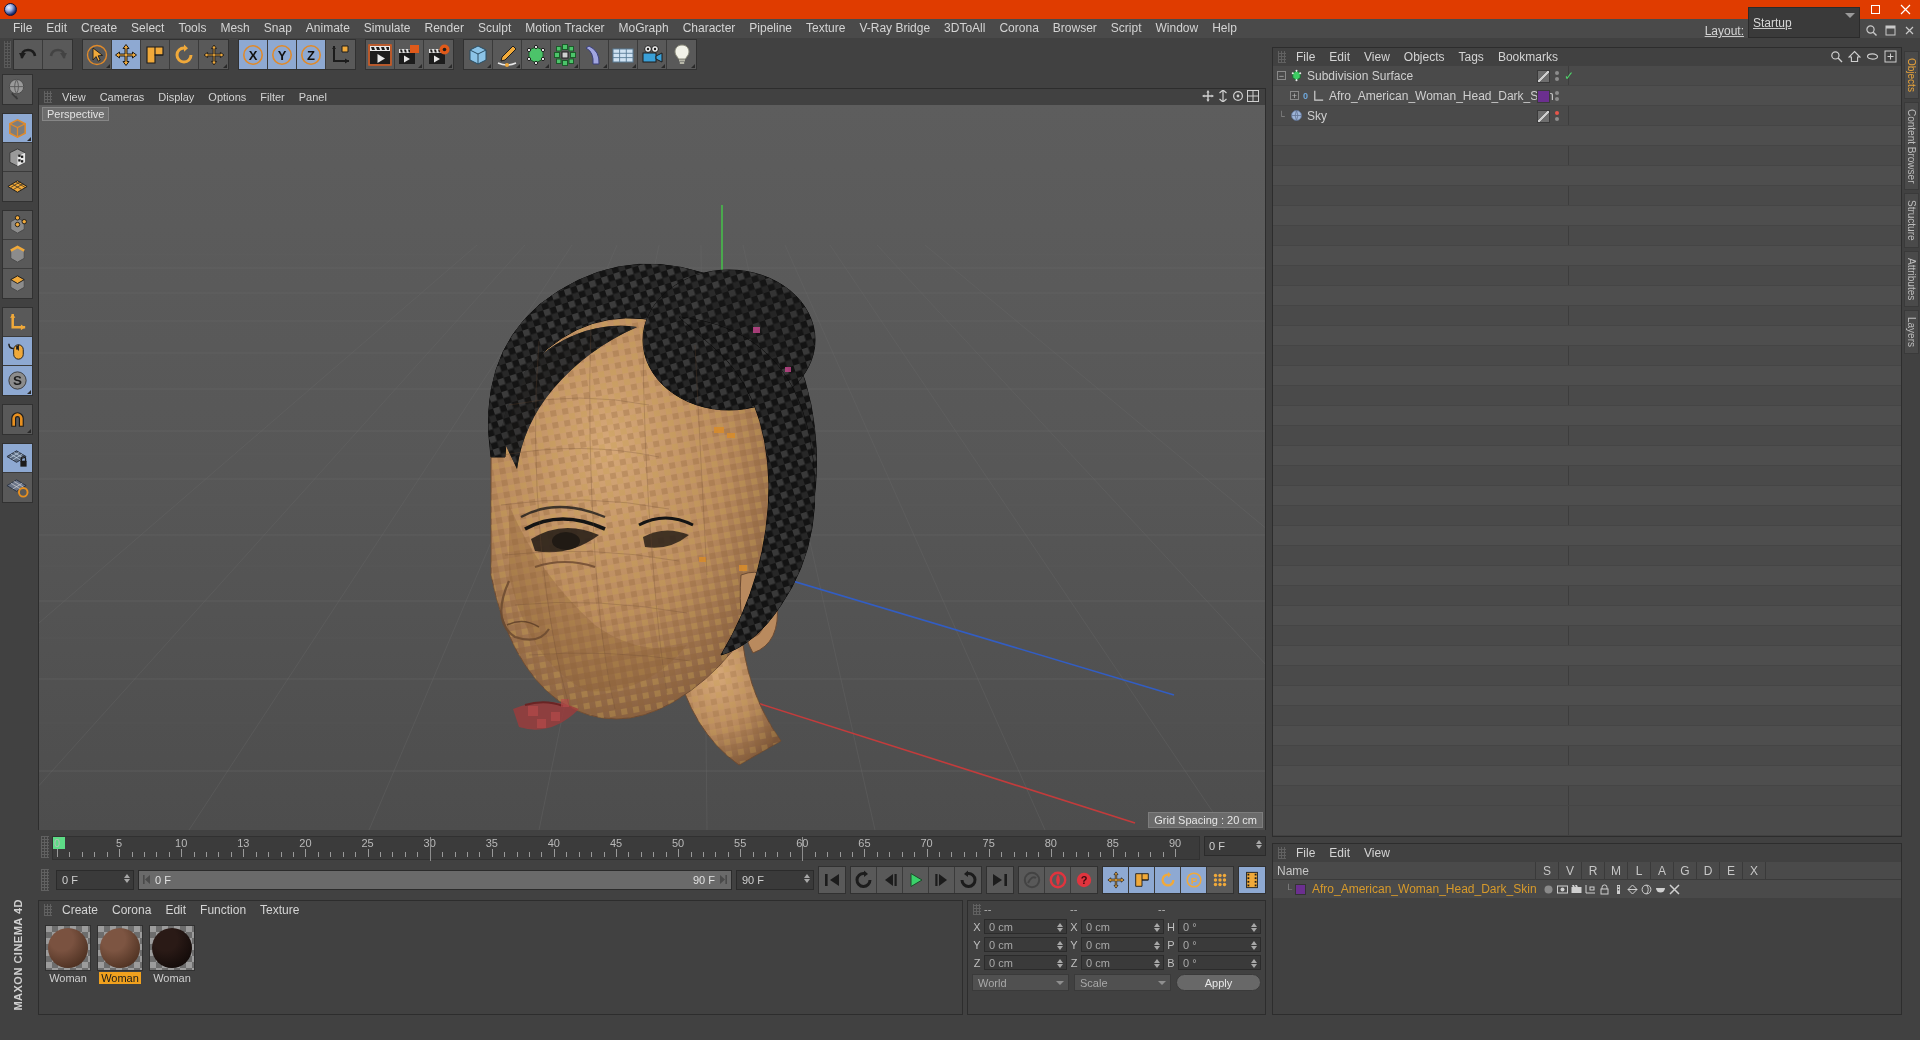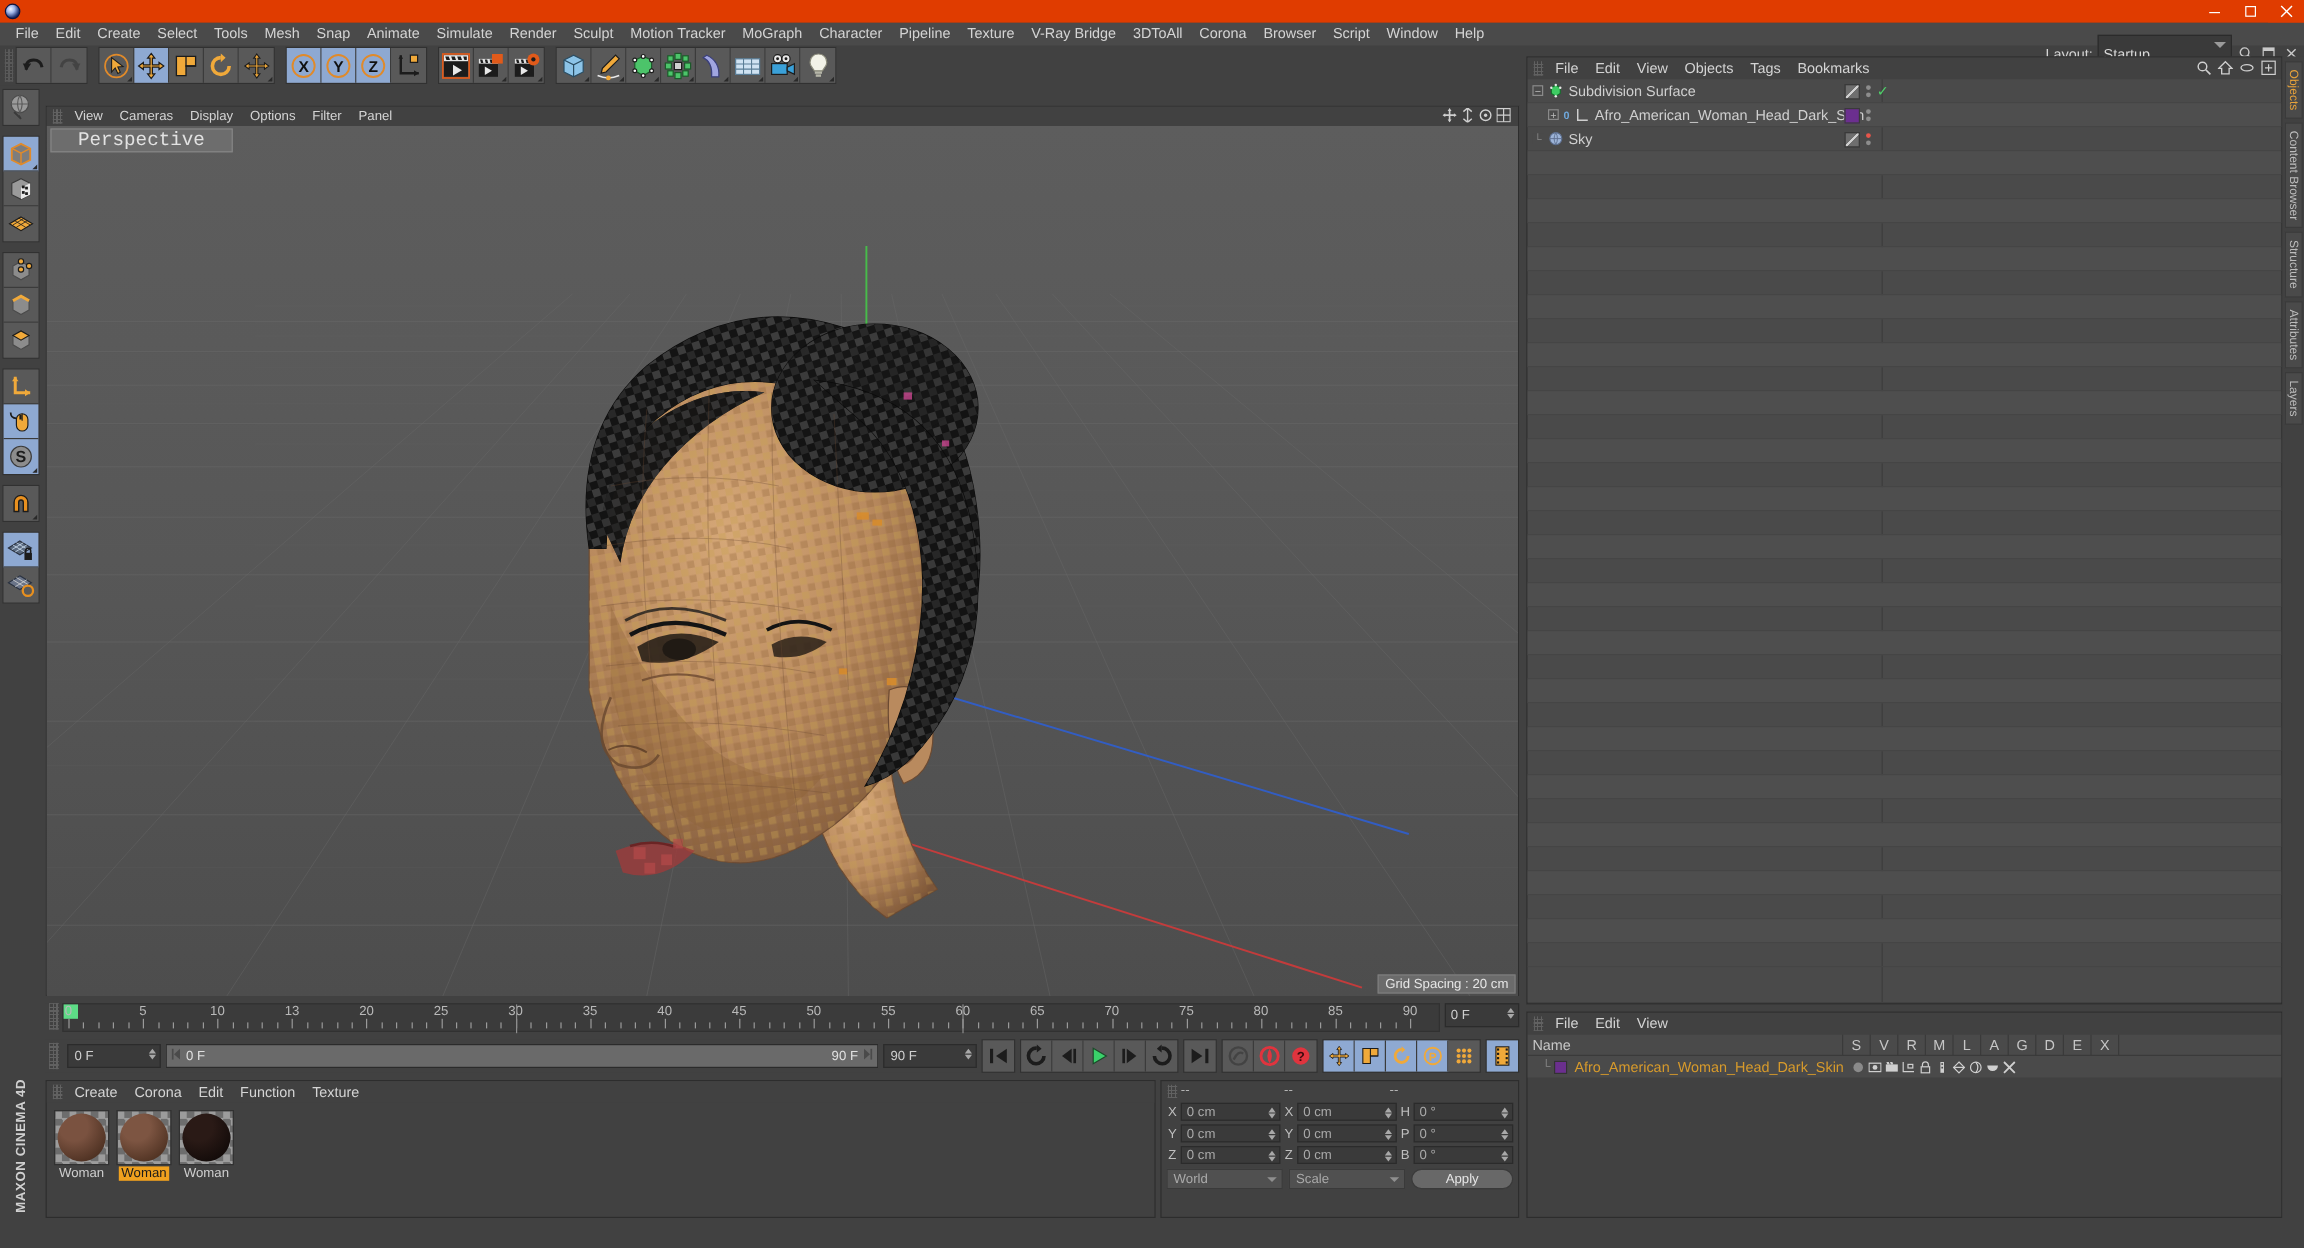--- a/index.html
+++ b/index.html
@@ -30,21 +30,21 @@
            color:#fff; font-size:13px; line-height:1;}
   .tb-btn.close{ background:#e03c00;}
   .tb-btn svg{display:block;}
 
   
   .menubar{
     height:19px; background:#4a4a4a; display:flex; align-items:center;
     padding-left:6px; position:relative;
   }
   .menu-item{ padding:0 7px; font-size:12px; color:#d4d4d4; line-height:19px; white-space:nowrap;}
-  .layout-wrap{ position:absolute; right:0; top:16px; height:19px; display:flex; align-items:center; gap:4px; padding-right:3px;}
+  .layout-wrap{ position:absolute; right:0; top:0; height:19px; display:flex; align-items:flex-end; gap:4px; padding-right:3px;text-decoration:underline;}
   .layout-label{ font-size:12px; color:#d4d4d4;}
   .layout-select{
     width:112px;height:31px;background:#3a3a3a;border:1px solid #2b2b2b;
     display:flex;align-items:center;padding:0 4px;font-size:12px;color:#d8d8d8;
     position:relative;
   }
   .layout-select .caret{ position:absolute;right:4px;top:5px; width:0;height:0;
     border-left:5px solid transparent;border-right:5px solid transparent;border-top:5px solid #9a9a9a;}
   .mini-icn{ width:15px;height:15px; display:flex;align-items:center;justify-content:center;}
   .mini-icn svg{display:block;}
@@ -100,21 +100,21 @@
     background:#555; border:1px solid #2d2d2d;
   }
   .vp-menubar{
     height:16px;background:#414141;display:flex;align-items:center;padding-left:2px;
   }
   .vp-menubar .menu-item{ font-size:11px; line-height:16px; padding:0 7px;}
   .vp-body{ position:relative; height:725px; overflow:hidden;
     background:linear-gradient(180deg,#5b5b5b 0%,#565656 45%,#4e4e4e 100%);}
   .vp-tab{
     position:absolute;left:3px;top:2px;background:#6d6d6d;border:1px solid #868686;
-    font-size:16px;color:#e2e2e2;padding:0px 22px;z-index:6;font-family:Liberation Mono, monospace;
+    font-size:11px;color:#e2e2e2;padding:0px 4px;z-index:6;
   }
   .vp-topline{position:absolute;top:16px;left:0;right:0;height:1px;background:#6b6b6b;}
   .vp-divline{position:absolute;top:16px;left:118px;width:1px;height:727px;background:#6a6a6a;}
   .vp-divline2{position:absolute;top:16px;right:123px;width:1px;height:727px;background:#6a6a6a;}
   .vp-grid{position:absolute;inset:0;}
   .grid-spacing{
     position:absolute; right:2px; bottom:2px; background:#6b6b6b;
     border:1px solid #7d7d7d; font-size:11px; color:#e6e6e6; padding:1px 5px;
   }
   .vp-icons{position:absolute; right:6px; top:1px; display:flex; gap:3px; z-index:7;}

